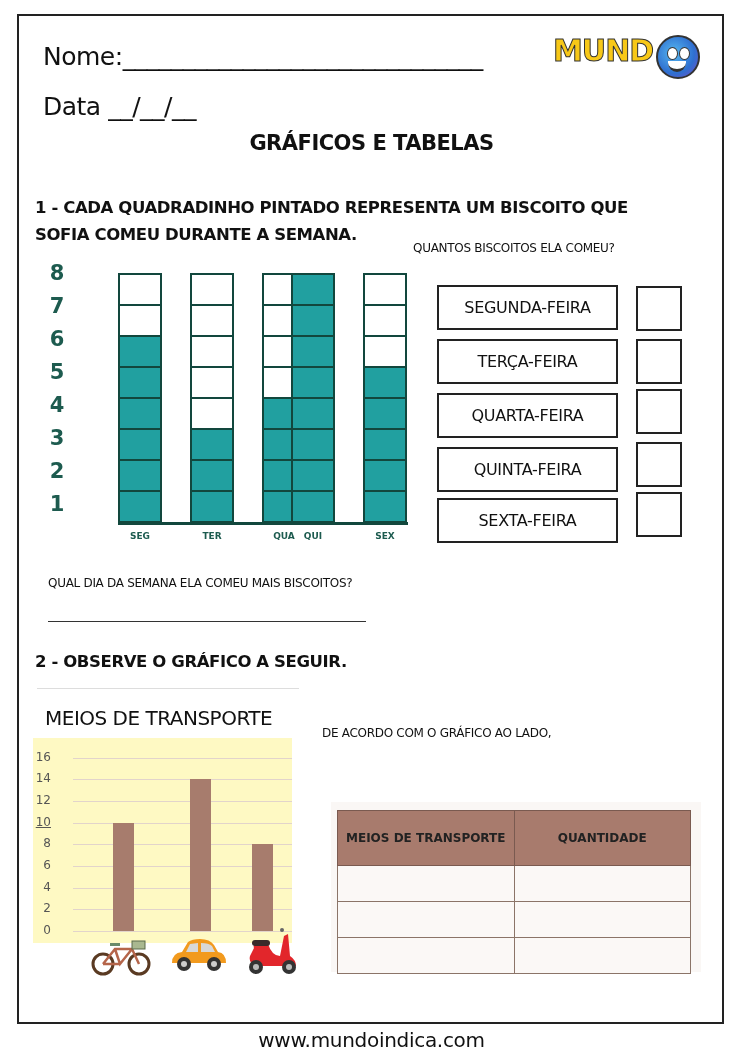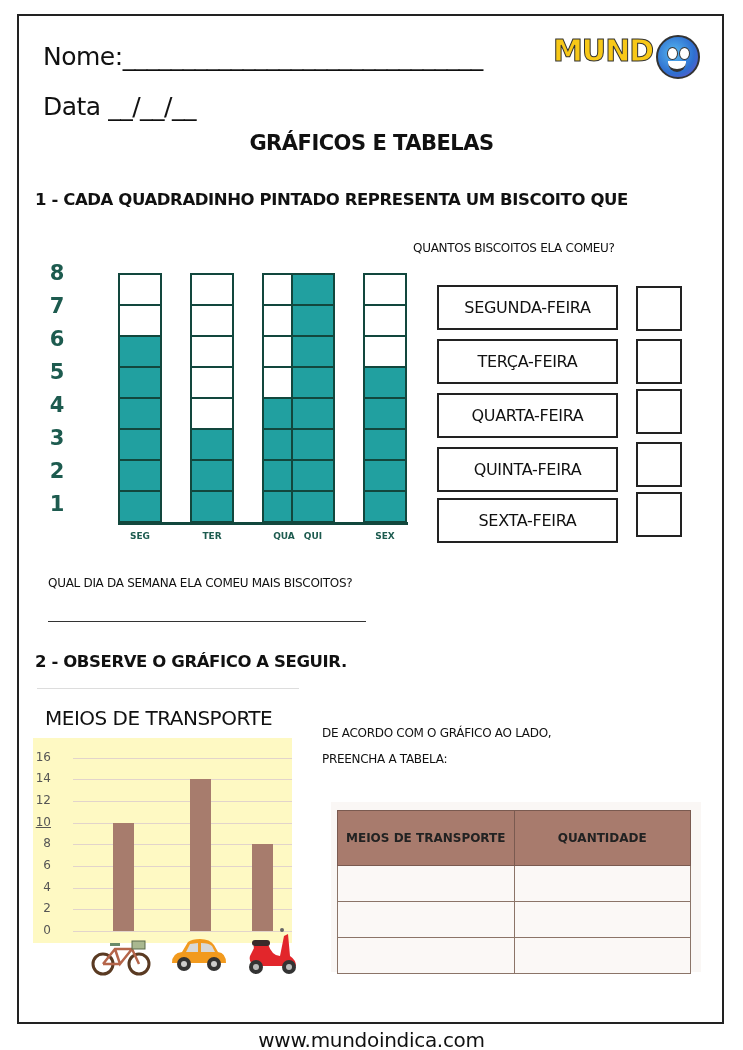--- a/index.html
+++ b/index.html
@@ -54,22 +54,23 @@
   <span class="mundo">MUND</span>
   <div class="globe">
     <div class="eye" style="left:9px;"></div>
       <div class="eye" style="left:21px;"></div>
     <div class="smile"></div>
   </div>
 </div>
 
 <div class="title">GRÁFICOS E TABELAS</div>
 
-<div class="abs q" style="left:35px;top:186px;">
+<div class="abs q" style="left:35px;top:194px;">
   <div>1 - CADA QUADRADINHO PINTADO REPRESENTA UM BISCOITO QUE</div>
+  <div>SOFIA COMEU DURANTE A SEMANA.</div>
 </div>
 
 <div class="chart1">
   <div class="ylab" style="top:9px;">8</div>
   <div class="ylab" style="top:42px;">7</div>
   <div class="ylab" style="top:75px;">6</div>
   <div class="ylab" style="top:108px;">5</div>
   <div class="ylab" style="top:141px;">4</div>
   <div class="ylab" style="top:174px;">3</div>
   <div class="ylab" style="top:207px;">2</div>
@@ -200,21 +201,20 @@
   <rect x="8" y="14" width="18" height="6" rx="3" fill="#3a2a2a"></rect>
   <circle cx="12" cy="41" r="7" fill="#333"></circle>
     <circle cx="12" cy="41" r="3" fill="#bbb"></circle>
   <circle cx="45" cy="41" r="7" fill="#333"></circle>
     <circle cx="45" cy="41" r="3" fill="#bbb"></circle>
   <circle cx="38" cy="4" r="2" fill="#666"></circle>
 </svg>
 
 <div class="abs plain" style="left:322px;top:720px;line-height:26px;">
   <div>DE ACORDO COM O GRÁFICO AO LADO,</div>
-  <div>PREENCHA A TABELA:</div>
 </div>
 
 <div class="tblwrap">
   <table class="t">
     <thead>
       <tr>
         <th style="width:50%;">MEIOS DE TRANSPORTE</th>
         <th>QUANTIDADE</th>
       </tr>
     </thead>

